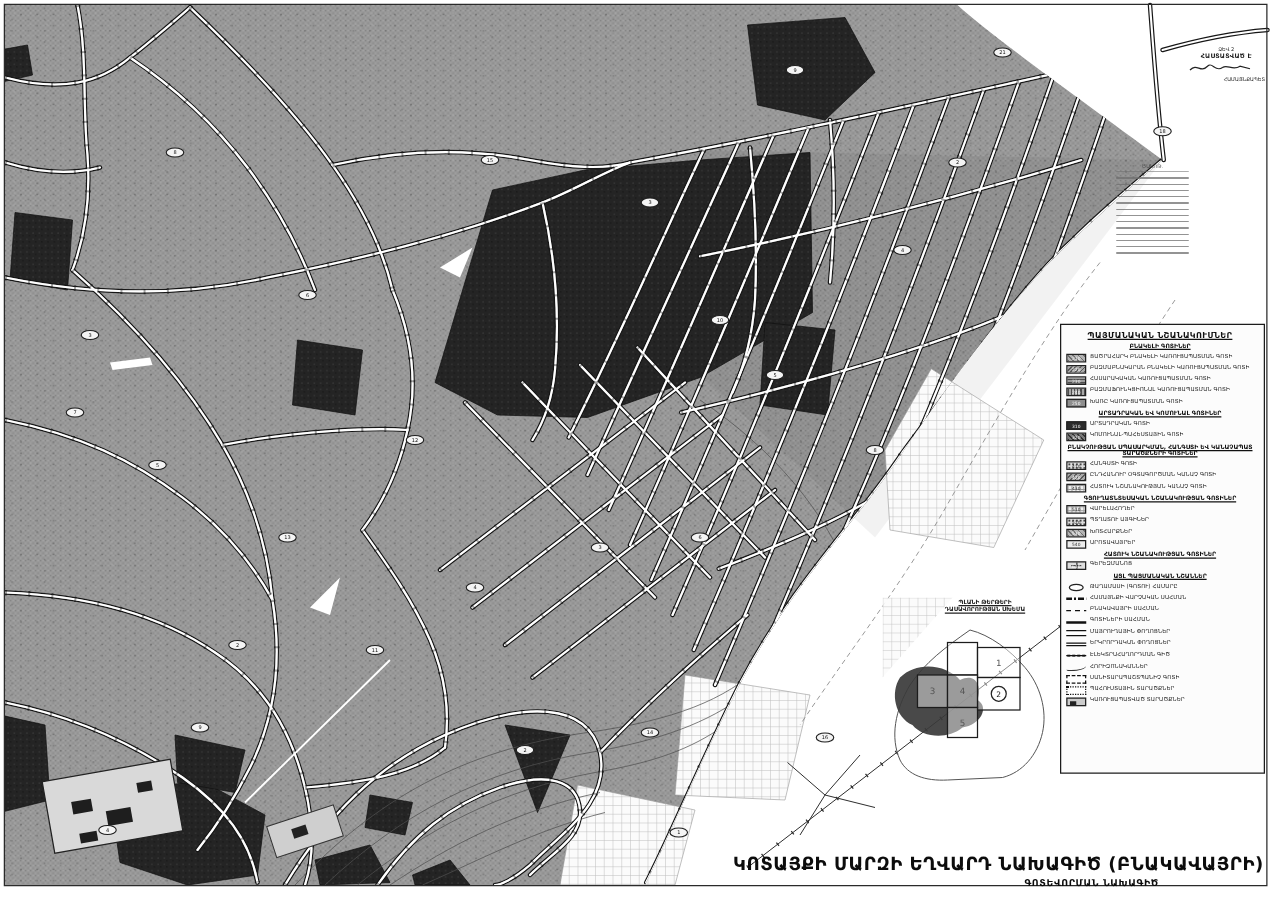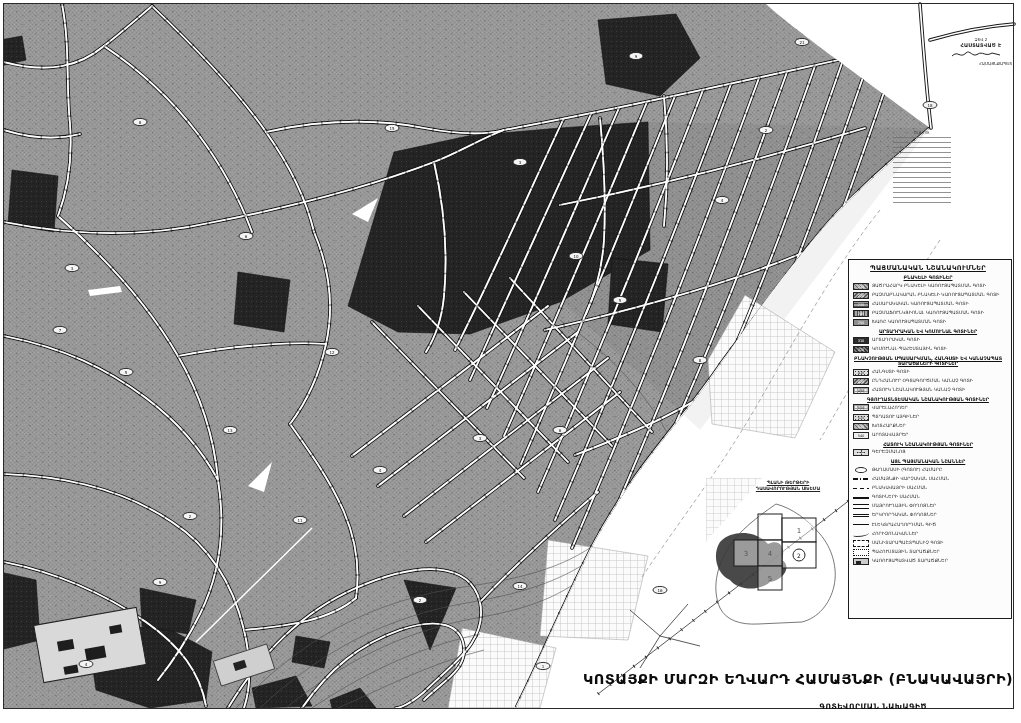--- a/index.html
+++ b/index.html
@@ -61,21 +61,21 @@
 
   
   #inset{position:absolute;left:706px;top:478px;width:138px;height:147px;}
   #inset .ihead{position:absolute;left:26px;right:0;top:2px;text-align:center;font-size:4.6px;font-weight:bold;
                 text-decoration:underline;line-height:1.3;color:#222;}
 
   
   #title-block{position:absolute;right:8px;bottom:12px;width:430px;text-align:right;color:#0c0c0c;}
   #title-block .t1{font-size:14.5px;font-weight:bold;letter-spacing:.4px;padding-right:2px;white-space:nowrap;}
   #title-block .t2{font-size:13.5px;font-weight:bold;letter-spacing:.6px;padding-right:76px;margin-top:1px;}
-  #title-block .t3{font-size:7.5px;font-weight:bold;letter-spacing:.5px;padding-right:86px;margin-top:15px;}
+  #title-block .t3{font-size:7.5px;font-weight:bold;letter-spacing:.5px;padding-right:86px;margin-top:2px;}
   #title-block .t4{font-size:11px;padding-right:74px;margin-top:1px;}
 </style>
 </head>
 <body>
 
 <div id="page">
 
   <svg id="map-svg" width="1021" height="723" viewBox="0 0 1021 723" style="position:absolute;left:0;top:0;">
     <defs>
       <pattern id="dither" width="4" height="4" patternUnits="userSpaceOnUse">
@@ -453,17 +453,17 @@
           <text x="64" y="77.5" font-size="7" text-anchor="middle" fill="#555" font-family="DejaVu Sans, sans-serif">4</text>
           <rect x="52" y="88" width="24" height="24" fill="rgba(255,255,255,0.45)" stroke="#1c1c1c" stroke-width="1"></rect>
           <text x="64" y="102.5" font-size="7" text-anchor="middle" fill="#555" font-family="DejaVu Sans, sans-serif">5</text>
         </g>
       <circle cx="93" cy="77" r="6" fill="#fff" stroke="#222" stroke-width="1"></circle>
       <text id="inset-circled" x="93" y="79.5" font-size="6" text-anchor="middle" fill="#111" font-family="DejaVu Sans, sans-serif">2</text>
     </svg>
   </div>
 
   <div id="title-block">
-    <div class="t1">ԿՈՏԱՅՔԻ ՄԱՐԶԻ ԵՂՎԱՐԴ ՀԱՄԱՅՆՔԻ (ԲՆԱԿԱՎԱՅՐԻ)</div>
+    <div class="t1">ԿՈՏԱՅՔԻ ՄԱՐԶԻ ԵՂՎԱՐԴ ՆԱԽԱԳԻԾ (ԲՆԱԿԱՎԱՅՐԻ)</div>
     <div class="t3">ԳՈՏԵՎՈՐՄԱՆ ՆԱԽԱԳԻԾ</div>
   </div>
 
 </div>
 
 </body></html>

